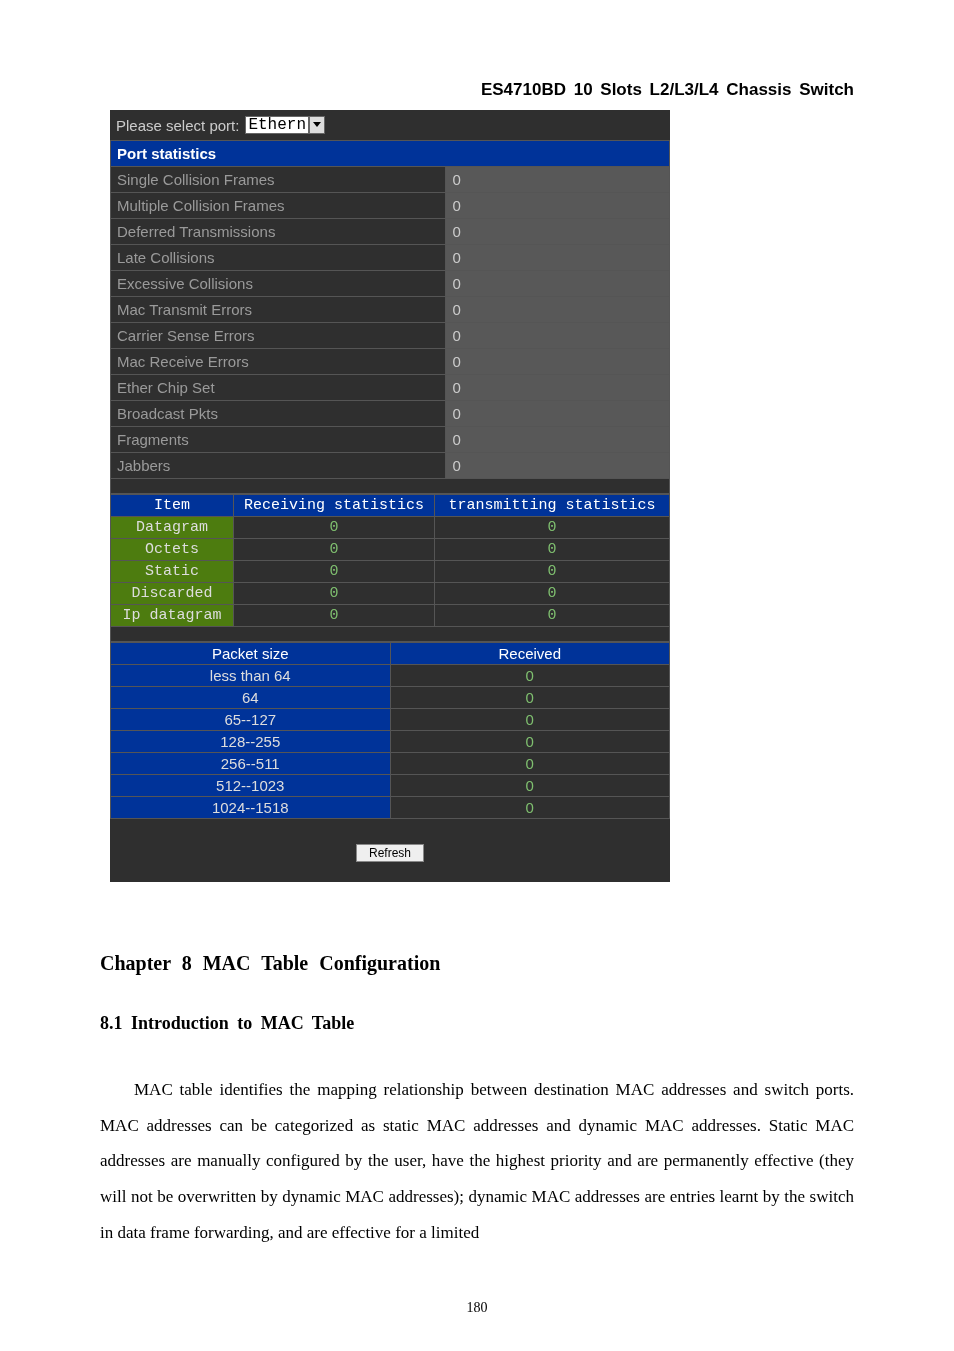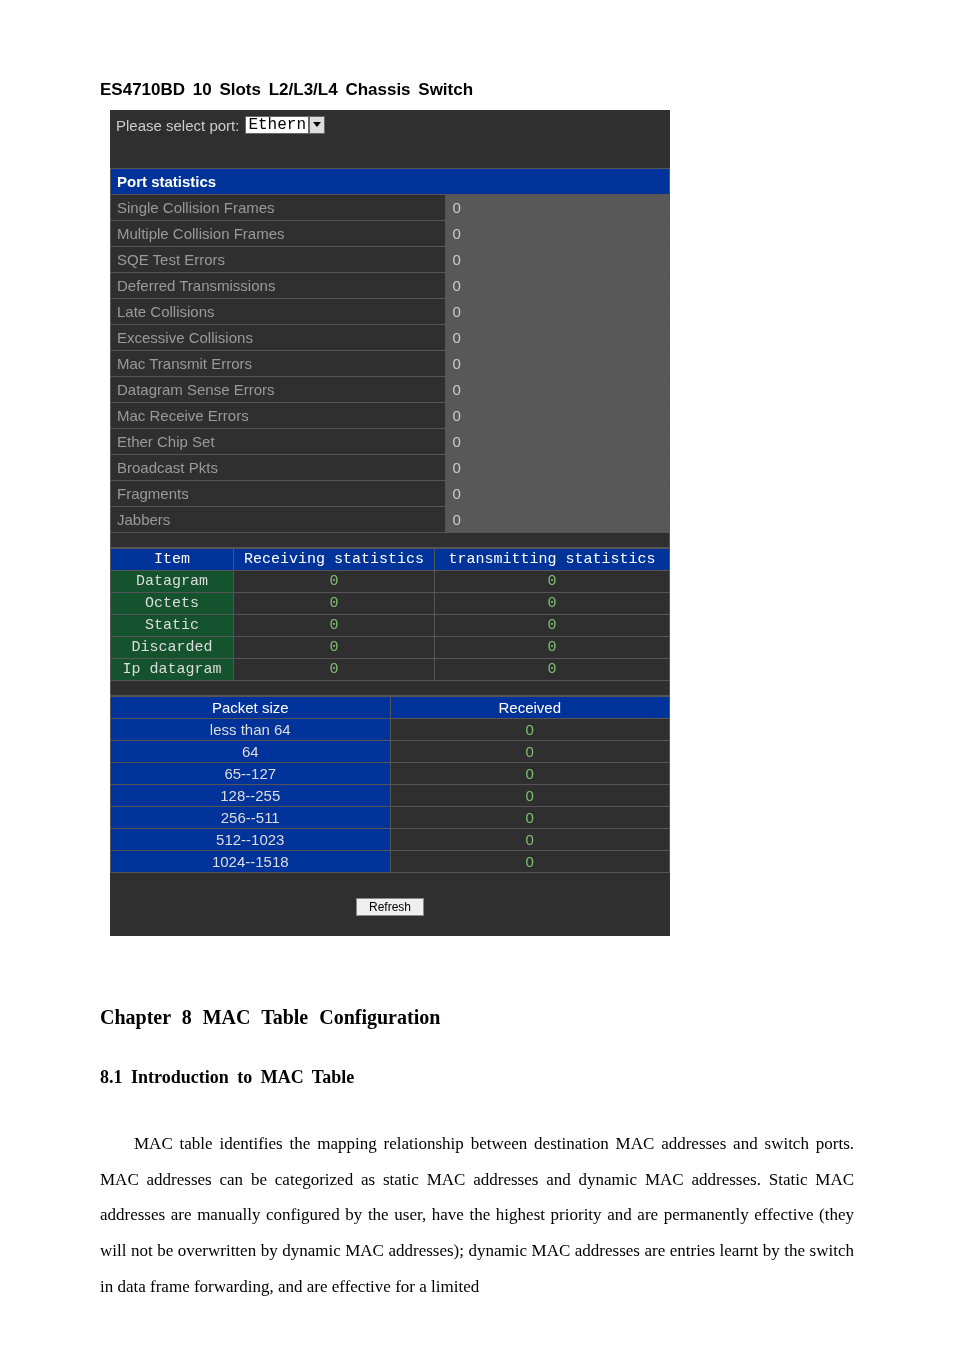--- a/index.html
+++ b/index.html
@@ -13,36 +13,37 @@
     width: 954px;
     min-height: 1351px;
     margin: 0 auto;
     padding: 80px 100px 40px 100px;
     box-sizing: border-box;
     position: relative;
   }
   .doc-header {
     font-weight: bold;
     font-size: 17px;
+    text-align: right;
     margin-bottom: 10px;
     font-family: Arial, sans-serif;
     word-spacing: 3px;
   }
   .screenshot {
     width: 560px;
     margin-left: 10px;
     font-family: Arial, sans-serif;
     font-size: 15px;
     background: #2f2f2f;
     padding-bottom: 6px;
   }
   .port-select-row {
     background: #2f2f2f;
     color: #cccccc;
-    padding: 6px 6px 34px 6px;
+    padding: 6px 6px 6px 6px;
     display: flex;
     align-items: center;
   }
   .port-select-row .label {
     font-size: 15px;
   }
   .port-select {
     display: flex;
     align-items: center;
     margin-left: 6px;
@@ -110,21 +111,21 @@
     padding: 2px 4px;
     font-size: 15px;
     font-family: Liberation Mono, monospace;
   }
   .item-table th {
     background: #003399;
     color: #fff;
     font-weight: normal;
   }
   .item-table .row-label {
-    background: #14532d;
+    background: #4d7c0f;
     color: #ddd;
   }
   .item-table .cell-val {
     background: #2f2f2f;
     color: #7fbf6f;
   }
   .pkt-table td, .pkt-table th {
     text-align: center;
     border: 1px solid #555;
     padding: 2px 12px;
@@ -210,41 +211,37 @@
         <tbody id="port-stats-body">
           <tr>
             <td class="label-cell">Single Collision Frames</td>
             <td class="value-cell">0</td>
           </tr>
           <tr>
             <td class="label-cell">Multiple Collision Frames</td>
             <td class="value-cell">0</td>
           </tr>
           <tr>
-            <td class="label-cell">SQE Test Errors</td>
-            <td class="value-cell">0</td>
-          </tr>
-          <tr>
             <td class="label-cell">Deferred Transmissions</td>
             <td class="value-cell">0</td>
           </tr>
           <tr>
             <td class="label-cell">Late Collisions</td>
             <td class="value-cell">0</td>
           </tr>
           <tr>
             <td class="label-cell">Excessive Collisions</td>
             <td class="value-cell">0</td>
           </tr>
           <tr>
             <td class="label-cell">Mac Transmit Errors</td>
             <td class="value-cell">0</td>
           </tr>
           <tr>
-            <td class="label-cell">Datagram Sense Errors</td>
+            <td class="label-cell">Carrier Sense Errors</td>
             <td class="value-cell">0</td>
           </tr>
           <tr>
             <td class="label-cell">Mac Receive Errors</td>
             <td class="value-cell">0</td>
           </tr>
           <tr>
             <td class="label-cell">Ether Chip Set</td>
             <td class="value-cell">0</td>
           </tr>

